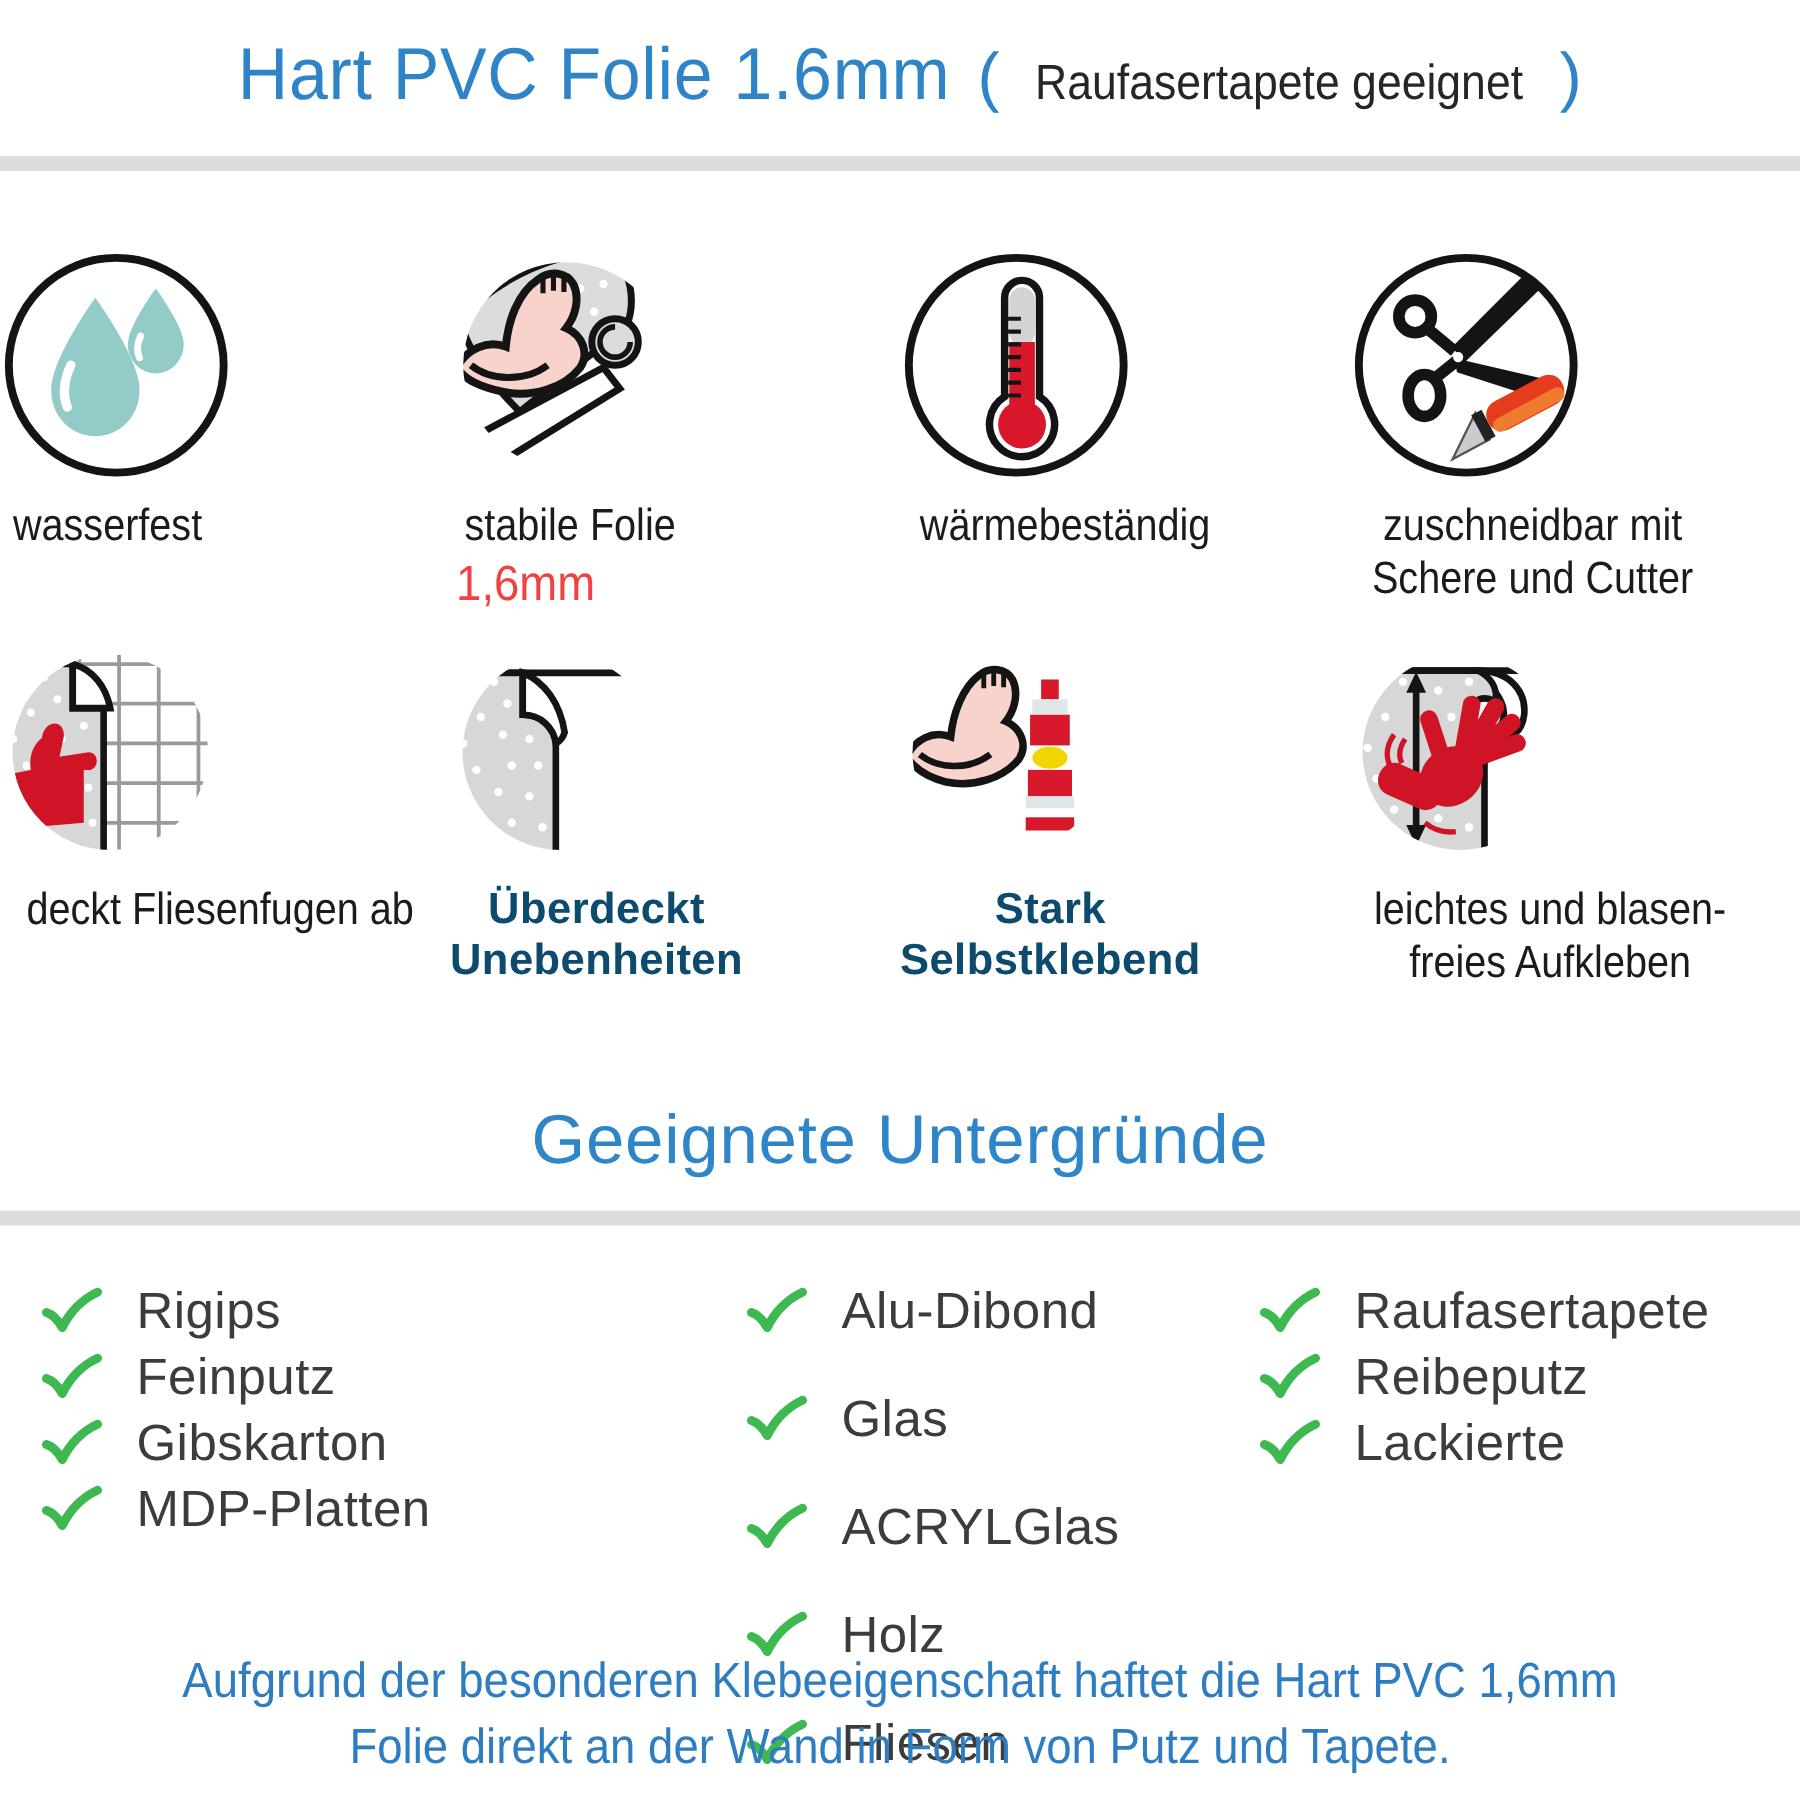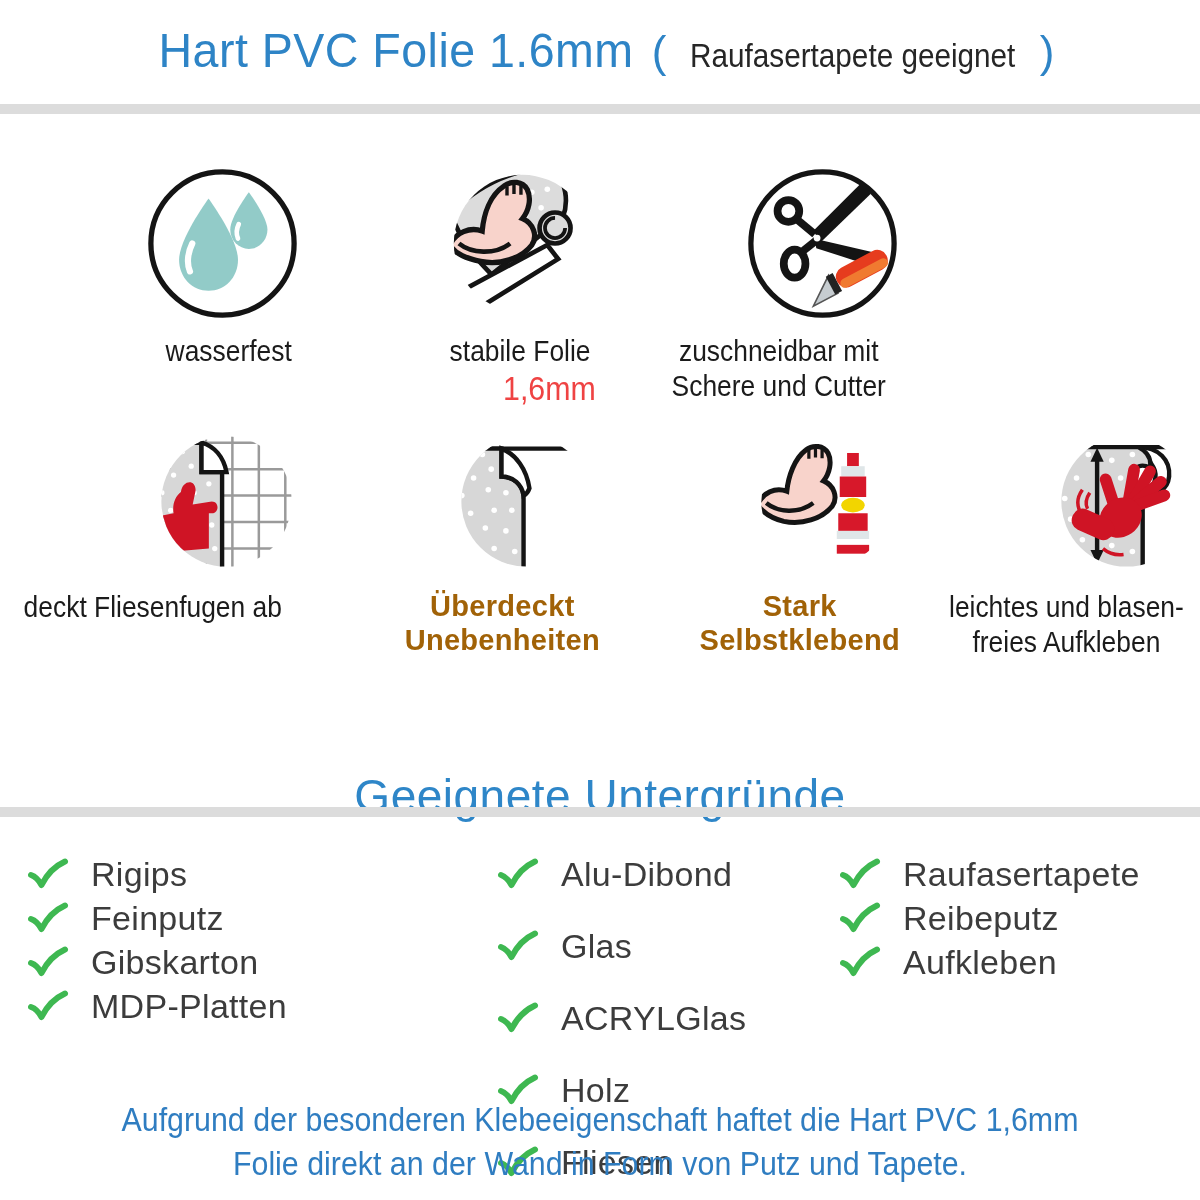--- a/index.html
+++ b/index.html
@@ -16,35 +16,35 @@
 
   .divider{position:absolute;left:0;width:100%;height:10px;background:#dcdcdc;}
   .divider-1{top:104px;}
   .divider-2{top:807px;}
 
   
   .features-row{position:absolute;left:0;width:1200px;display:grid;
                 grid-template-columns:repeat(4,300px);}
   .row-1{top:166px;}
   .row-2{top:428px;}
-  .feature{display:flex;flex-direction:column;align-items:flex-end;}
+  .feature{display:flex;flex-direction:column;align-items:flex-start;}
   .icon-wrap-lg{width:155px;height:155px;}
   .icon-wrap-sm{width:147px;height:147px;}
   .icon-wrap-lg svg,.icon-wrap-sm svg{width:100%;height:100%;display:block;}
   .feature-label{margin-top:12px;font-size:30px;line-height:1.18;color:#1b1b1b;
                  text-align:center;white-space:pre-line;transform:scaleX(0.88);}
   .row-2 .feature-label{margin-top:14px;}
-  .feature-label.geo{transform:none;font-weight:600;font-size:29px;color:#a16207;
+  .feature-label.geo{transform:none;font-weight:600;font-size:29px;color:#0c4a6e;
                      letter-spacing:0.3px;}
   .feature-sublabel{margin-top:2px;font-size:33px;color:#ef4343;text-align:center;
                     transform:scaleX(0.92);}
 
   
   .surfaces-heading{position:absolute;top:732px;left:0;width:100%;text-align:center;
-                    font-size:46px;font-weight:500;color:#2e86c8;letter-spacing:0.5px;margin-top:37px;}
+                    font-size:46px;font-weight:500;color:#2e86c8;letter-spacing:0.5px;}
   .surfaces-list{position:absolute;top:852px;left:27px;right:8px;display:flex;}
   .surface-col{display:flex;flex-direction:column;}
   .surface-col-1{width:470px;}
   .surface-col-2{width:342px;gap:28px;}
   .surface-col-3{flex:1;}
   .surface-item{display:flex;align-items:center;height:44px;gap:22px;}
   .check-icon{width:42px;height:33px;flex:0 0 auto;}
   .surface-label{font-size:34px;font-weight:500;color:#3c3c3c;letter-spacing:0.3px;
                  white-space:nowrap;}
 
@@ -103,20 +103,41 @@
             <path d="M3 51 C7 43 16 39 24 42 C25 31 29 19 38 13 C43 9 50 10 53 15 C56 21 54 29 50 34 C57 37 60 45 56 51 C49 60 35 64 23 61.5 C14 59.5 7 57 3 51 Z" fill="#f8d3cb" stroke="#141414" stroke-width="3.4"></path>
             <path d="M40 13 v6 M44.5 12 v6 M49 12.5 v6" stroke="#141414" stroke-width="2.2" fill="none"></path>
             <path d="M9 50 C17 56.5 32 57.5 42 50" stroke="#141414" stroke-width="3" fill="none"></path>
           </g>
         </svg>
       </div>
       <div class="feature-label">stabile Folie</div>
       <div class="feature-sublabel">1,6mm</div>
     </div>
 
+    <div class="feature">
+      <div class="icon-wrap-lg">
+        <svg viewBox="0 0 100 100">
+          <circle cx="50" cy="50" r="46.2" fill="#fff" stroke="#141414" stroke-width="3.4"></circle>
+          <path d="M45 21 a7.5 7.5 0 0 1 15 0 V63.5 a14 14 0 1 1 -15 0 Z" fill="#fff" stroke="#141414" stroke-width="3.2"></path>
+          <rect x="47" y="16.5" width="11" height="25" rx="5.5" fill="#d3d3d3"></rect>
+          <rect x="47" y="40" width="11" height="31" fill="#d7182a"></rect>
+          <circle cx="52.5" cy="75.5" r="10.3" fill="#d7182a"></circle>
+          <g stroke="#141414" stroke-width="1.8">
+            <line x1="46.5" y1="30" x2="52" y2="30"></line>
+              <line x1="46.5" y1="35.5" x2="52" y2="35.5"></line>
+            <line x1="46.5" y1="41" x2="52" y2="41"></line>
+              <line x1="46.5" y1="46.5" x2="52" y2="46.5"></line>
+            <line x1="46.5" y1="52" x2="52" y2="52"></line>
+              <line x1="46.5" y1="57.5" x2="52" y2="57.5"></line>
+            <line x1="46.5" y1="63" x2="52" y2="63"></line>
+          </g>
+        </svg>
+      </div>
+      <div class="feature-label">wärmebeständig</div>
+    </div>
 
     <div class="feature">
       <div class="icon-wrap-lg">
         <svg viewBox="0 0 100 100">
           <circle cx="50" cy="50" r="46.2" fill="#fff" stroke="#141414" stroke-width="3.4"></circle>
           <path d="M44 42 L76 10 L81 18 L49 49 Z" fill="#141414"></path>
           <path d="M45 47 L84 56 L80 64 L46 53 Z" fill="#141414"></path>
           <circle cx="28" cy="29" r="7" fill="none" stroke="#141414" stroke-width="5"></circle>
           <line x1="33" y1="34" x2="45" y2="44" stroke="#141414" stroke-width="5"></line>
           <ellipse cx="32" cy="63" rx="7" ry="9" fill="none" stroke="#141414" stroke-width="5"></ellipse>
@@ -381,21 +402,21 @@
       <div class="surface-item">
         <svg class="check-icon" viewBox="0 0 42 33">
             <path d="M4 17 C8.5 18.5 12 22.5 14.5 27 C19.5 17 28 8 38 3.5" stroke="#3eb851" stroke-width="6" fill="none" stroke-linecap="round" stroke-linejoin="round"></path>
           </svg>
         <span class="surface-label">Reibeputz</span>
       </div>
       <div class="surface-item">
         <svg class="check-icon" viewBox="0 0 42 33">
             <path d="M4 17 C8.5 18.5 12 22.5 14.5 27 C19.5 17 28 8 38 3.5" stroke="#3eb851" stroke-width="6" fill="none" stroke-linecap="round" stroke-linejoin="round"></path>
           </svg>
-        <span class="surface-label">Aufkleben</span>
+        <span class="surface-label">Lackierte</span>
       </div>
     </div>
   </div>
 
   <div class="footer-note">Aufgrund der besonderen Klebeeigenschaft haftet die Hart PVC 1,6mm
 Folie direkt an der Wand in Form von Putz und Tapete.</div>
 
 </div>
 
 </body></html>

